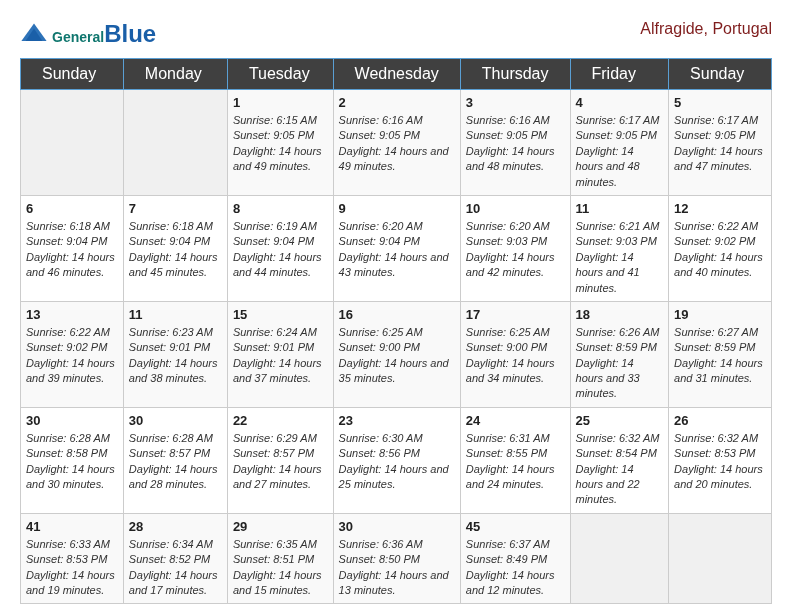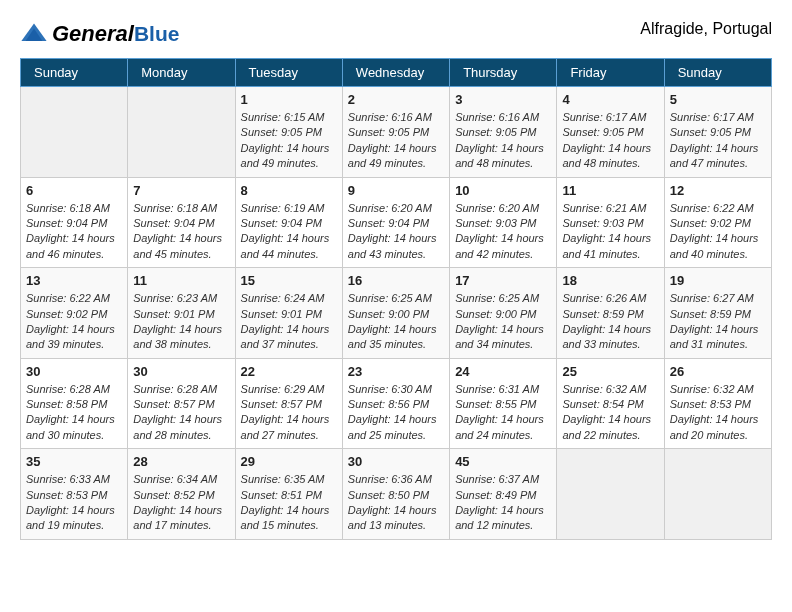--- a/index.html
+++ b/index.html
@@ -15,57 +15,56 @@
       justify-content: space-between;
       align-items: flex-start;
       margin-bottom: 10px;
     }
     .logo {
       display: flex;
       align-items: center;
       gap: 4px;
     }
     .logo-text-general {
-      font-size: 22px;
-      font-weight: bold;
-      color: #000000;
-      font-style: italic;
+      font-size: 14px;
+      font-weight: bold;
+      color: #0f766e;
     }
     .logo-text-blue {
-      font-size: 21px;
+      font-size: 24px;
       font-weight: bold;
       color: #1a5fa8;
     }
     .logo-icon {
       width: 28px;
       height: 28px;
     }
     .title-block {
       text-align: right;
     }
     .month-title {
       font-size: 36px;
       font-weight: bold;
       color: #333;
     }
     .location-title {
       font-size: 16px;
-      color: #000000;
+      color: #7f1d1d;
     }
     table {
       width: 100%;
       border-collapse: collapse;
       font-size: 11px;
     }
     thead tr th {
-      background-color: #0c4a6e;
+      background-color: #404040;
       color: #fff;
-      padding: 6px 13px;
+      padding: 6px 21px;
       text-align: left;
-      font-size: 13px;
+      font-size: 16px;
       font-weight: normal;
       border: 1px solid #5a9fd4;
     }
     tbody tr td {
       border: 1px solid #ccc;
       vertical-align: top;
       padding: 5px;
       width: 14.28%;
       height: 80px;
       background: #fff;
@@ -230,21 +229,21 @@
           <span class="day-num">25</span>
           <div class="day-info">Sunrise: 6:32 AM<br>Sunset: 8:54 PM<br>Daylight: 14 hours and 22 minutes.</div>
         </td>
         <td>
           <span class="day-num">26</span>
           <div class="day-info">Sunrise: 6:32 AM<br>Sunset: 8:53 PM<br>Daylight: 14 hours and 20 minutes.</div>
         </td>
       </tr>
       <tr>
         <td>
-          <span class="day-num">35</span>
+          <span class="day-num">41</span>
           <div class="day-info">Sunrise: 6:33 AM<br>Sunset: 8:53 PM<br>Daylight: 14 hours and 19 minutes.</div>
         </td>
         <td>
           <span class="day-num">28</span>
           <div class="day-info">Sunrise: 6:34 AM<br>Sunset: 8:52 PM<br>Daylight: 14 hours and 17 minutes.</div>
         </td>
         <td>
           <span class="day-num">29</span>
           <div class="day-info">Sunrise: 6:35 AM<br>Sunset: 8:51 PM<br>Daylight: 14 hours and 15 minutes.</div>
         </td>

